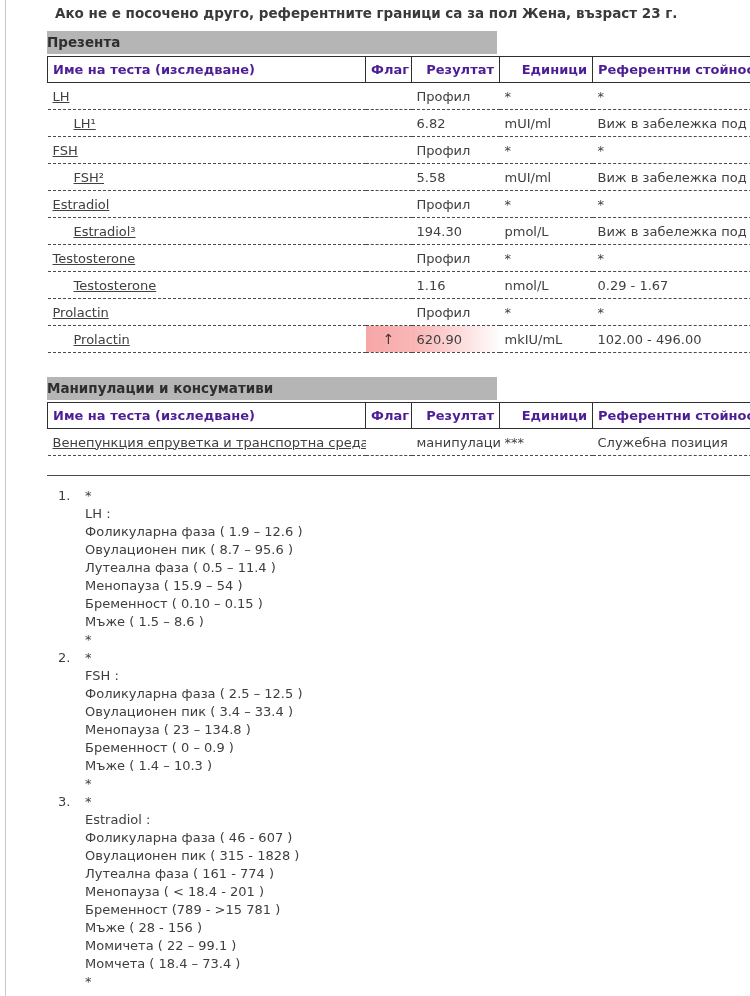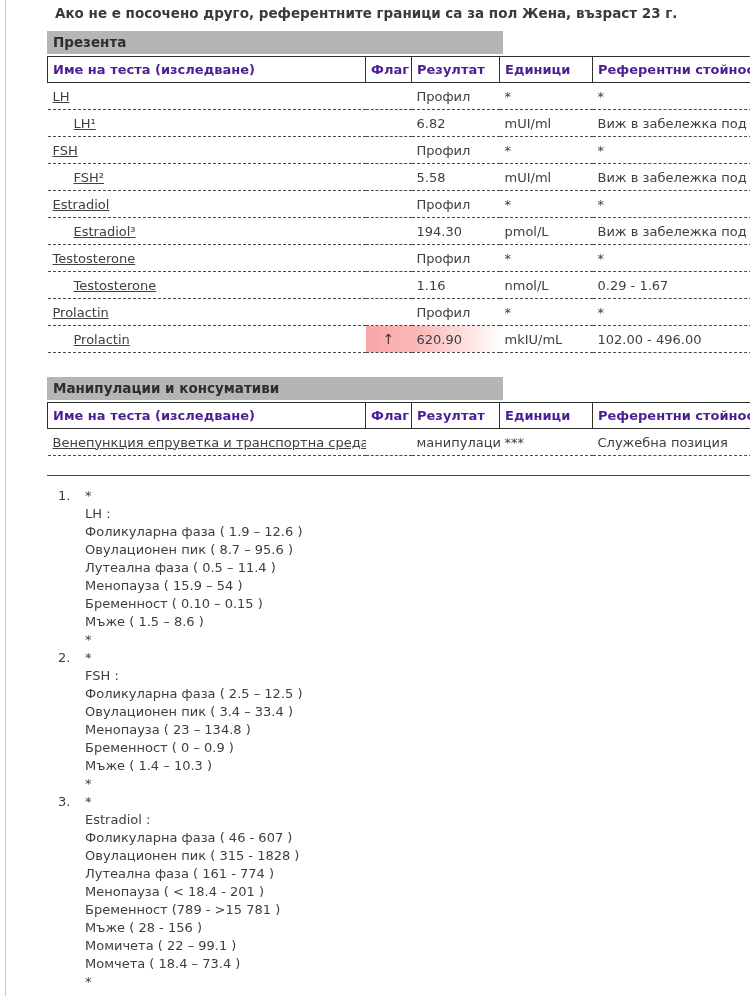--- a/index.html
+++ b/index.html
@@ -14,39 +14,39 @@
   .content{
     position:absolute;left:47px;top:0;width:820px;
   }
   .disclaimer{
     font-size:13.5px;font-weight:bold;color:#3a3a3a;
     padding:5px 0 0 8px;height:20px;
   }
   .section-bar{
     width:450px;height:23px;line-height:23px;background:#b5b5b5;
     font-size:13.5px;font-weight:bold;color:#2e2e2e;
-    padding-left:6px;margin-top:6px;margin-bottom:2px;
+    margin-top:6px;margin-bottom:2px;
   }
   table.results{
     border-collapse:collapse;table-layout:fixed;width:820px;
     font-size:13px;color:#404040;
   }
   table.results col.c-name{width:318px;}
   table.results col.c-flag{width:46px;}
   table.results col.c-result{width:88px;}
   table.results col.c-units{width:93px;}
   table.results col.c-ref{width:275px;}
   table.results thead th{
     border:1px solid #2f2f2f;font-weight:bold;color:#4c1d95;
     padding:4px 5px;height:17px;white-space:nowrap;overflow:hidden;
   }
   th.h-name{text-align:left;}
   th.h-flag{text-align:center;margin-left:48px;}
-  th.h-result{text-align:left;}
-  th.h-units{text-align:left;}
+  th.h-result{text-align:right;}
+  th.h-units{text-align:right;}
   th.h-ref{text-align:left;}
   table.results tbody td{
     border-bottom:1px dashed #4a4a4a;
     padding:5px 5px;height:16px;white-space:nowrap;overflow:hidden;
   }
   td.name{text-align:left;text-decoration:underline;}
   tr.sub td.name{padding-left:26px;}
   td.flag{text-align:center;}
   td.result{}
   td.units{text-align:left;}

